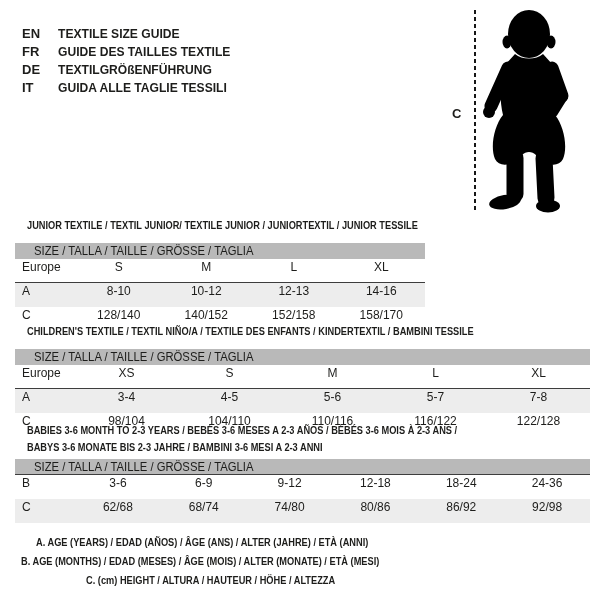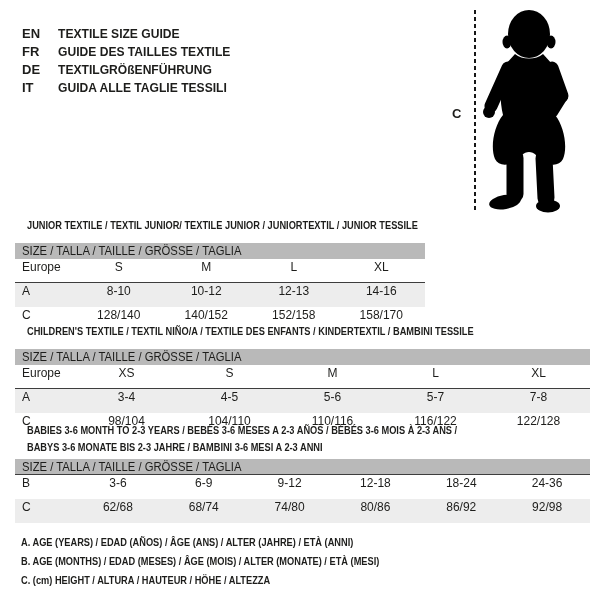--- a/index.html
+++ b/index.html
@@ -33,30 +33,30 @@
 
   
   .section{position:absolute;left:15px;}
   .sec1{top:217px;width:410px;}
   .sec2{top:323px;width:575px;}
   .sec3{top:422px;width:575px;}
   .table-title{font-size:11px;font-weight:700;line-height:17px;margin-left:12px;}
   .sec1 .title-wrap,.sec2 .title-wrap{margin-bottom:9px;}
   .sec3 .title-wrap{margin-bottom:3px;}
 
-  .size-bar{height:16px;line-height:16px;background:var(--bar-bg);padding-left:7px;font-size:12px;}
+  .size-bar{height:16px;line-height:16px;background:var(--bar-bg);padding-left:19px;font-size:12px;}
   .size-bar.rule{border-bottom:1px solid var(--rule);}
   .trow{display:flex;height:24px;line-height:16px;font-size:12px;}
   .trow.shaded{background:var(--row-shaded);}
   .trow.rule{border-bottom:1px solid var(--rule);}
   .rlabel{width:60px;flex:none;padding-left:7px;text-align:left;}
   .rcell{flex:1;text-align:center;}
 
   
-  .legend{position:absolute;left:21px;top:533px;}
+  .legend{position:absolute;left:21px;top:533px;text-align:center;}
   .legend-line{font-size:11px;font-weight:700;line-height:19px;}
 </style>
 </head>
 <body>
 
 <div class="lang-block">
     <div class="lang-row">
       <span class="lang-code">EN</span>
       <span><span class="cond93">TEXTILE SIZE GUIDE</span></span>
     </div>

